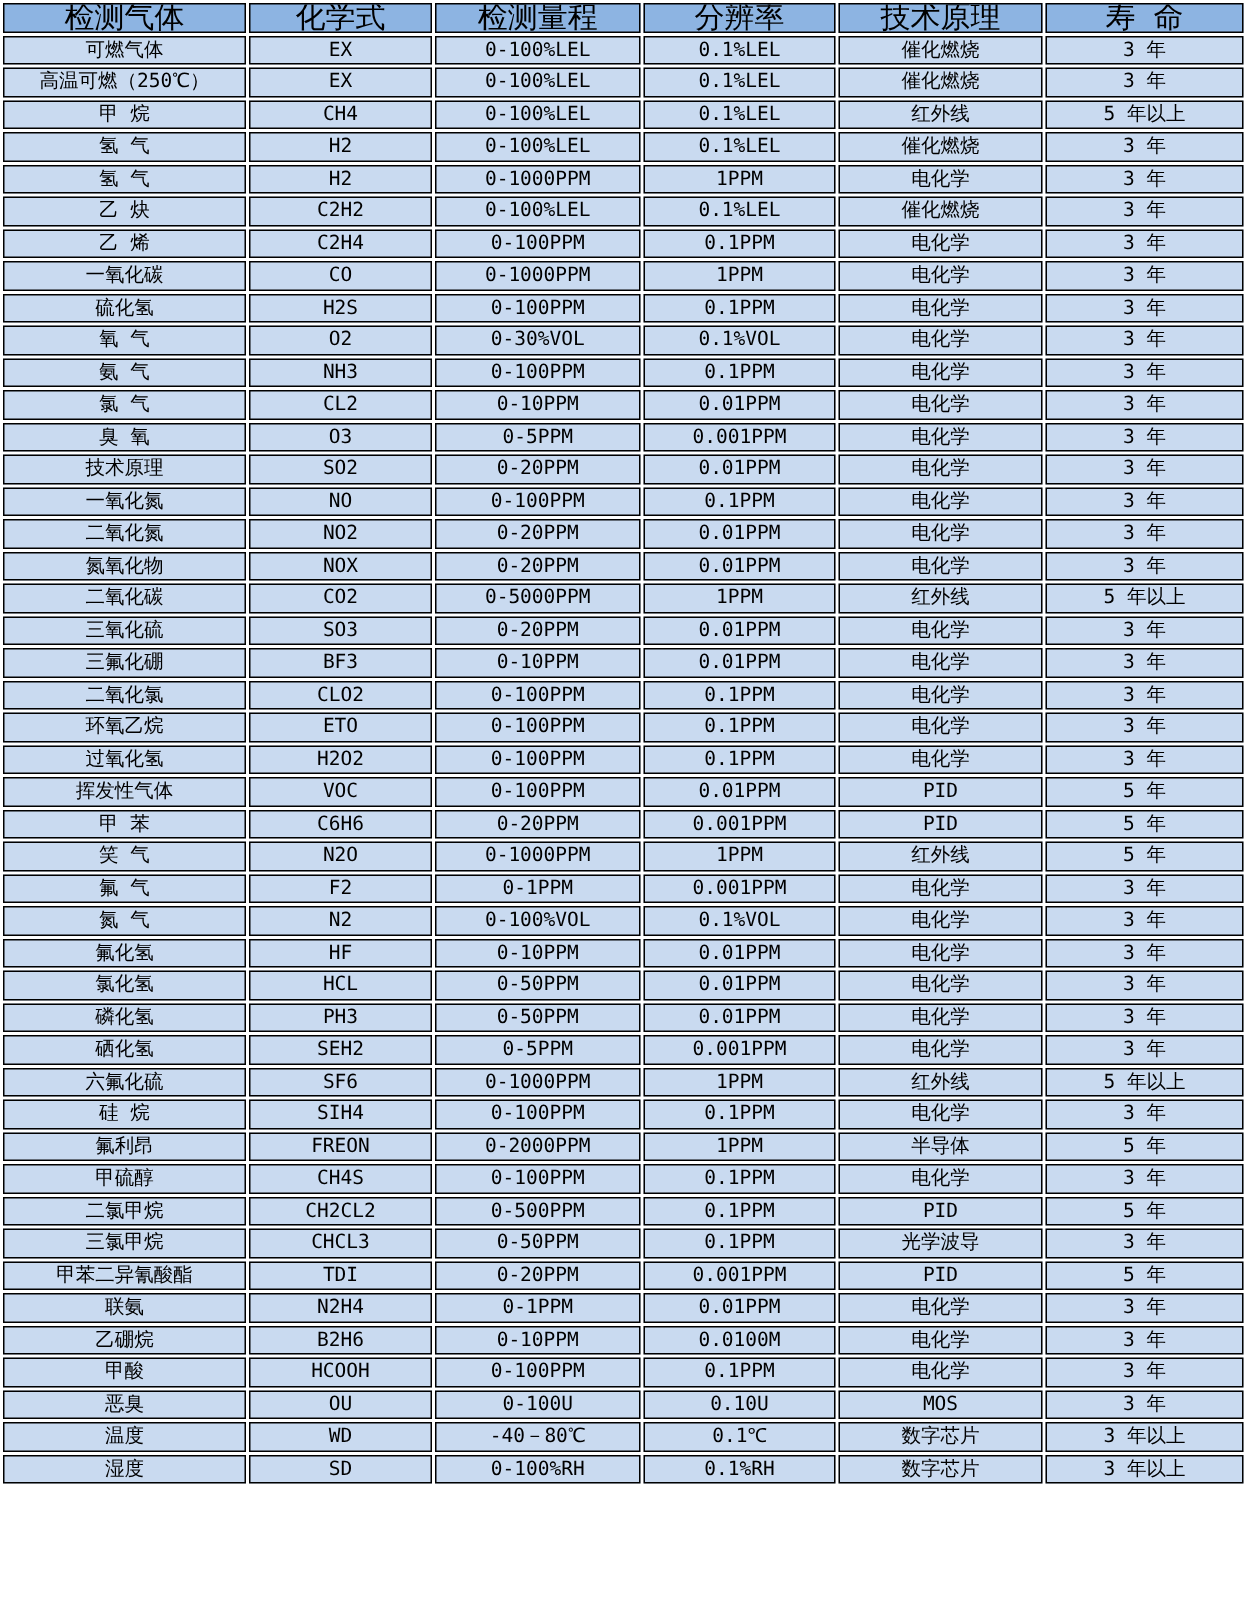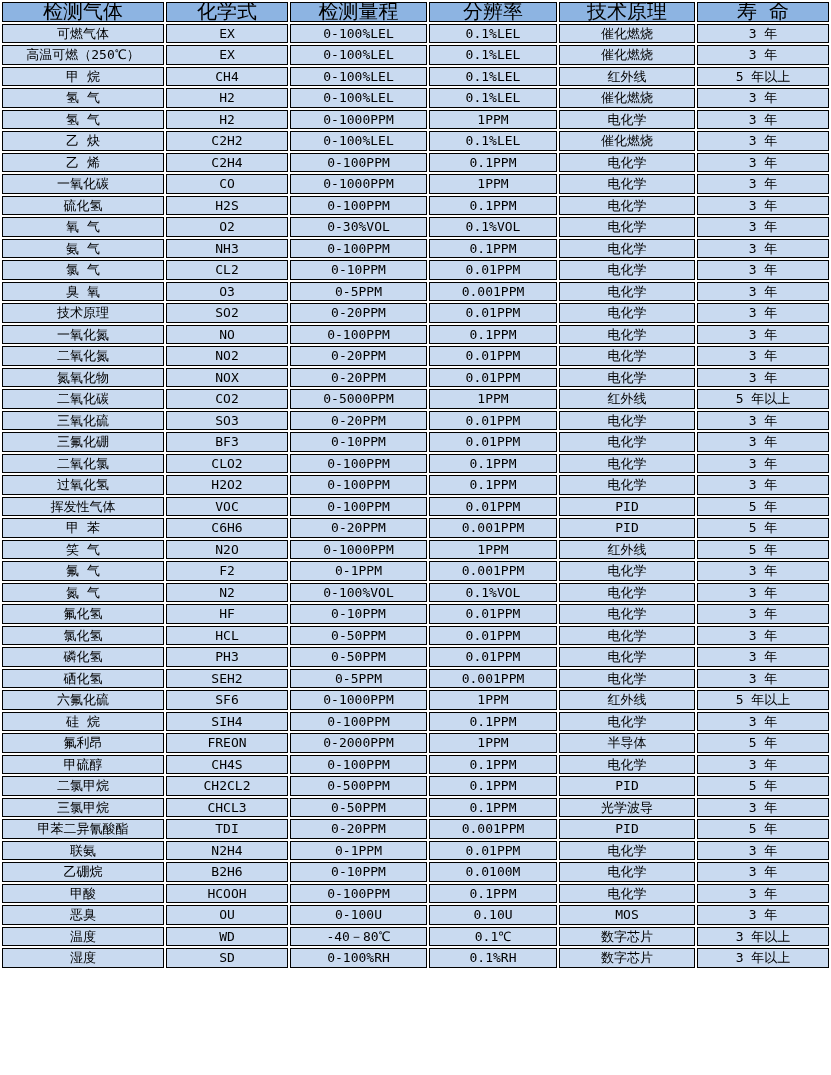--- a/index.html
+++ b/index.html
@@ -232,20 +232,28 @@
       </tr>
       <tr>
         <td>二氧化氯</td>
         <td>CLO2</td>
         <td>0-100PPM</td>
         <td>0.1PPM</td>
         <td>电化学</td>
         <td>3 年</td>
       </tr>
       <tr>
+        <td>环氧乙烷</td>
+        <td>ETO</td>
+        <td>0-100PPM</td>
+        <td>0.1PPM</td>
+        <td>电化学</td>
+        <td>3 年</td>
+      </tr>
+      <tr>
         <td>过氧化氢</td>
         <td>H2O2</td>
         <td>0-100PPM</td>
         <td>0.1PPM</td>
         <td>电化学</td>
         <td>3 年</td>
       </tr>
       <tr>
         <td>挥发性气体</td>
         <td>VOC</td>

